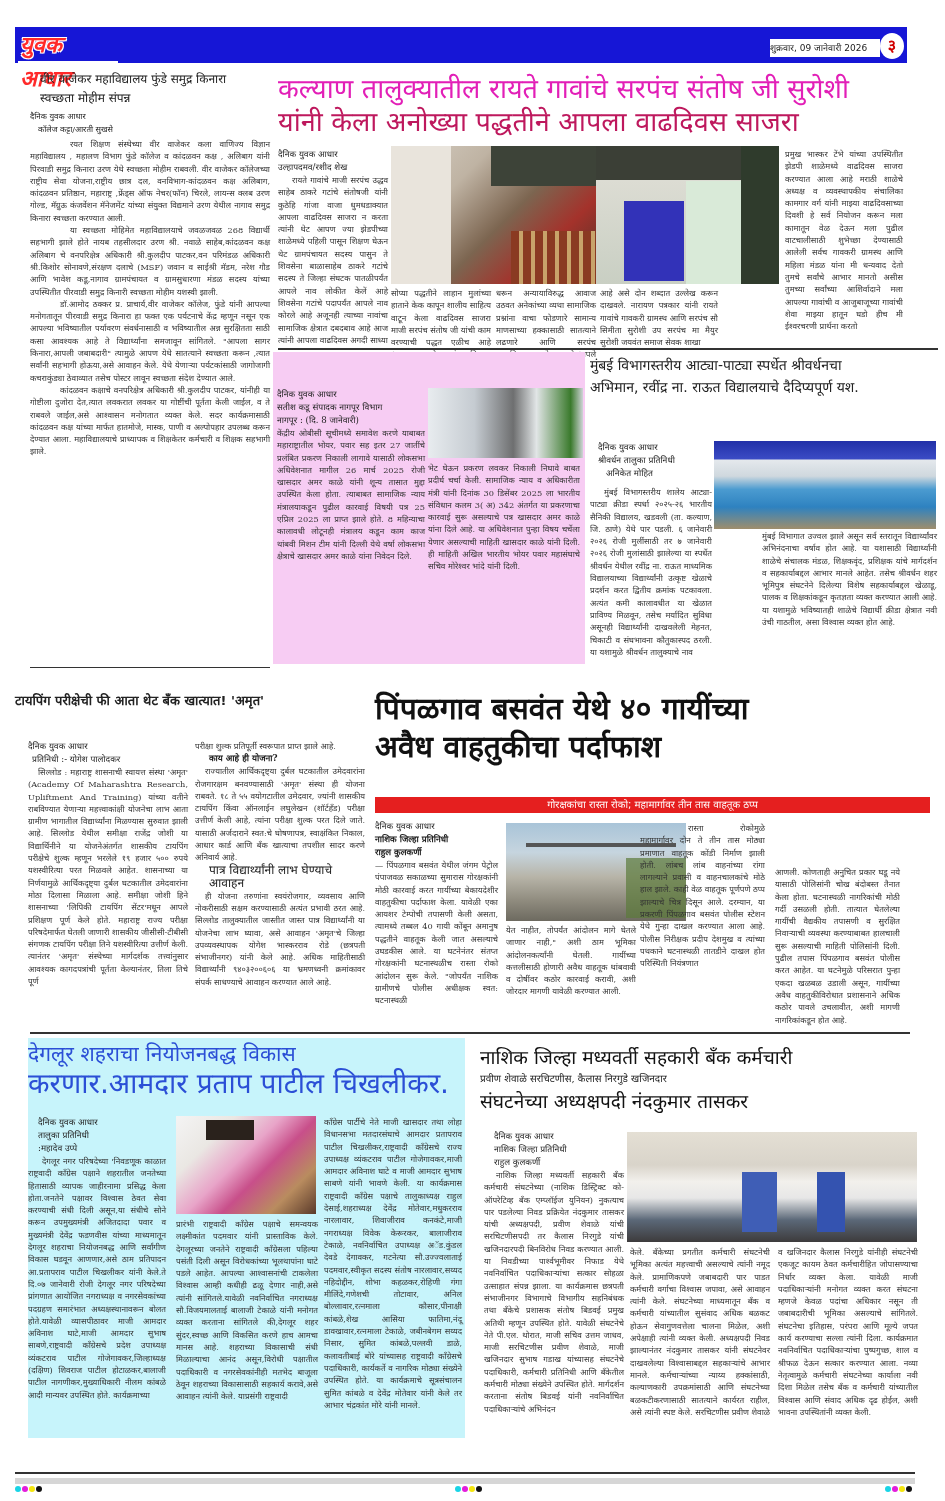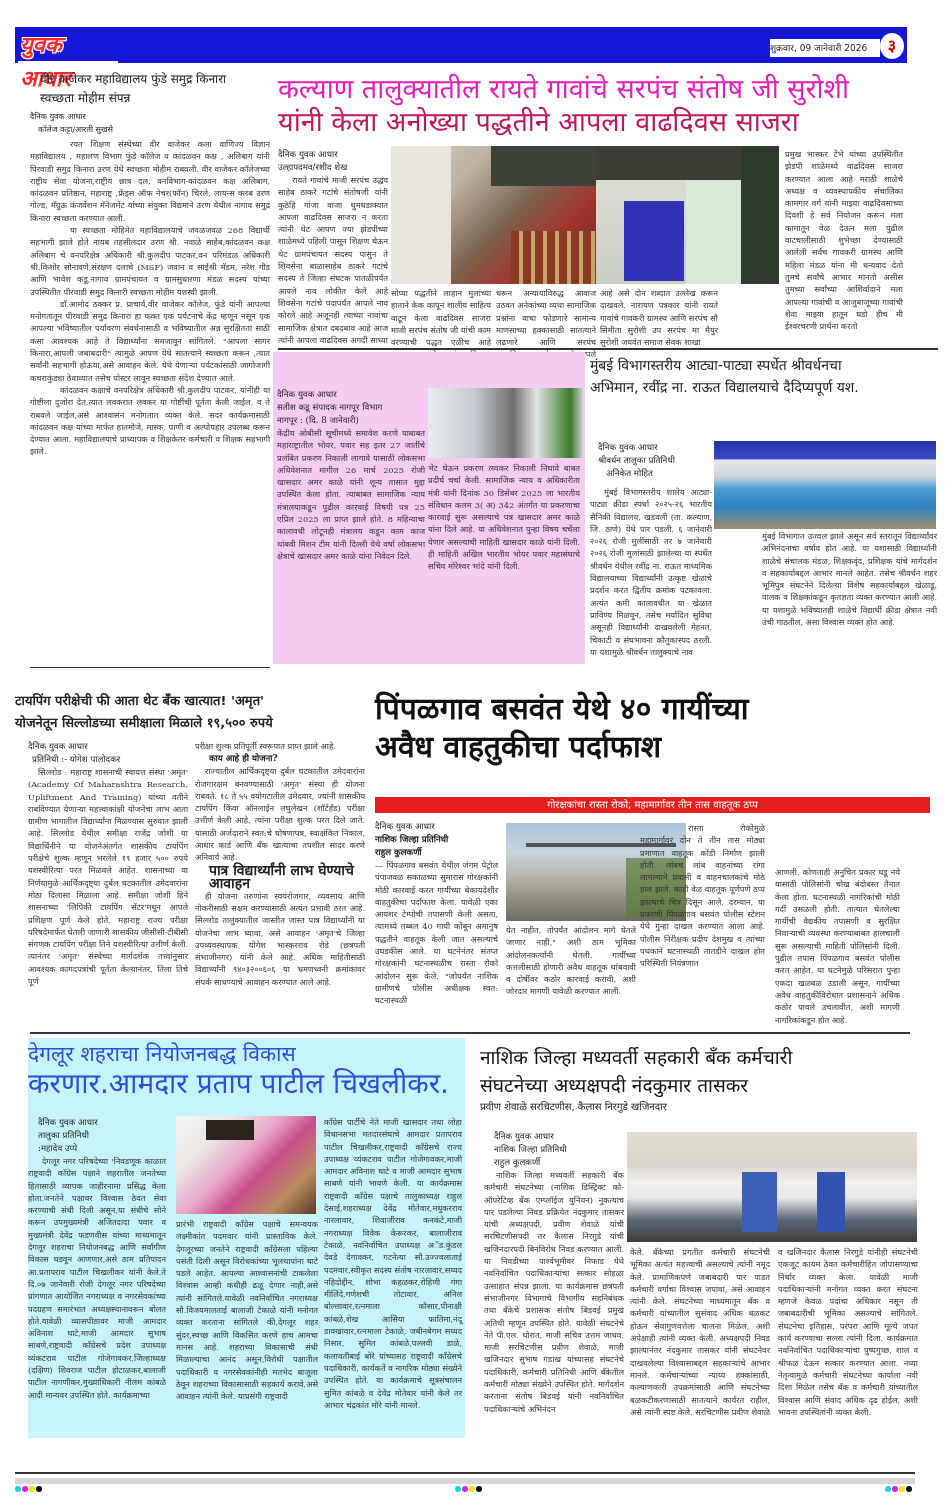--- a/index.html
+++ b/index.html
@@ -99,32 +99,31 @@
 <div class="abs photo" style="left:714px;top:441px;width:222px;height:88px;background:linear-gradient(180deg,#2230a8 0%,#3a4bc4 20%,#e4e8ec 22%,#cfd8de 40%,#4b9bd0 55%,#2e82c0 75%,#9f8e6c 100%)"></div>
 <div class="abs" style="left:590px;top:486px;width:167px">
   <div class="body" style="text-indent:14px;padding-right:45px">मुंबई विभागस्तरीय शालेय आट्या-पाट्या क्रीडा स्पर्धा २०२५-२६ भारतीय सैनिकी विद्यालय, खडवली (ता. कल्याण, जि. ठाणे) येथे पार पडली. ६ जानेवारी २०२६ रोजी मुलींसाठी तर ७ जानेवारी २०२६ रोजी मुलांसाठी झालेल्या या स्पर्धेत श्रीवर्धन येथील रवींद्र ना. राऊत माध्यमिक विद्यालयाच्या विद्यार्थ्यांनी उत्कृष्ट खेळाचे प्रदर्शन करत द्वितीय क्रमांक पटकावला. अत्यंत कमी कालावधीत या खेळात प्राविण्य मिळवून, तसेच मर्यादित सुविधा असूनही विद्यार्थ्यांनी दाखवलेली मेहनत, चिकाटी व संघभावना कौतुकास्पद ठरली. या यशामुळे श्रीवर्धन तालुक्याचे नाव</div>
 </div>
 <div class="abs" style="left:762px;top:530px;width:175px">
   <div class="body">मुंबई विभागात उज्वल झाले असून सर्व स्तरातून विद्यार्थ्यांवर अभिनंदनाचा वर्षाव होत आहे. या यशासाठी विद्यार्थ्यांनी शाळेचे संचालक मंडळ, शिक्षकवृंद, प्रशिक्षक यांचे मार्गदर्शन व सहकार्याबद्दल आभार मानले आहेत. तसेच श्रीवर्धन शहर भूमिपुत्र संघटनेने दिलेल्या विशेष सहकार्याबद्दल खेळाडू, पालक व शिक्षकांकडून कृतज्ञता व्यक्त करण्यात आली आहे. या यशामुळे भविष्यातही शाळेचे विद्यार्थी क्रीडा क्षेत्रात नवी उंची गाठतील, असा विश्वास व्यक्त होत आहे.</div>
 </div>
 
 <div class="abs" style="left:15px;top:690px;width:355px">
   <div class="hl" style="font-size:13px;line-height:22px">टायपिंग परीक्षेची फी आता थेट बँक खात्यात! 'अमृत'</div>
-  <div class="hl" style="font-size:13px;line-height:22px">योजनेतून सिल्लोडच्या समीक्षाला मिळाले १९,५०० रुपये</div>
 </div>
 <div class="abs" style="left:28px;top:740px;width:160px">
   <div class="by">दैनिक युवक आधार</div>
   <div class="by" style="padding-left:4px">प्रतिनिधी :- योगेश पालोदकर</div>
   <div class="body" style="text-indent:10px">सिल्लोड : महाराष्ट्र शासनाची स्वायत्त संस्था 'अमृत' (Academy Of Maharashtra Research, Upliftment And Training) यांच्या वतीने राबविण्यात येणाऱ्या महत्त्वाकांक्षी योजनेचा लाभ आता ग्रामीण भागातील विद्यार्थ्यांना मिळण्यास सुरुवात झाली आहे. सिल्लोड येथील समीक्षा राजेंद्र जोशी या विद्यार्थिनीने या योजनेअंतर्गत शासकीय टायपिंग परीक्षेचे शुल्क म्हणून भरलेले १९ हजार ५०० रुपये यशस्वीरित्या परत मिळवले आहेत. शासनाच्या या निर्णयामुळे आर्थिकदृष्ट्या दुर्बल घटकातील उमेदवारांना मोठा दिलासा मिळाला आहे. समीक्षा जोशी हिने शासनाच्या 'लिपिकी टायपिंग सेंटर'मधून आपले प्रशिक्षण पूर्ण केले होते. महाराष्ट्र राज्य परीक्षा परिषदेमार्फत घेतली जाणारी शासकीय जीसीसी-टीबीसी संगणक टायपिंग परीक्षा तिने यशस्वीरित्या उत्तीर्ण केली. त्यानंतर 'अमृत' संस्थेच्या मार्गदर्शक तत्त्वांनुसार आवश्यक कागदपत्रांची पूर्तता केल्यानंतर, तिला तिचे पूर्ण</div>
 </div>
 <div class="abs" style="left:195px;top:740px;width:170px">
   <div class="body">परीक्षा शुल्क प्रतिपूर्ती स्वरूपात प्राप्त झाले आहे.</div>
   <div class="by" style="font-weight:bold;padding-left:14px">काय आहे ही योजना?</div>
   <div class="body" style="text-indent:10px">राज्यातील आर्थिकदृष्ट्या दुर्बल घटकातील उमेदवारांना रोजगारक्षम बनवण्यासाठी 'अमृत' संस्था ही योजना राबवते. १८ ते ५५ वयोगटातील उमेदवार, ज्यांनी शासकीय टायपिंग किंवा ऑनलाईन लघुलेखन (शॉर्टहँड) परीक्षा उत्तीर्ण केली आहे, त्यांना परीक्षा शुल्क परत दिले जाते. यासाठी अर्जदाराने स्वत:चे घोषणापत्र, स्वाक्षंकित निकाल, आधार कार्ड आणि बँक खात्याचा तपशील सादर करणे अनिवार्य आहे.</div>
-  <div class="by" style="font-weight:bold;padding-left:14px;font-size:14px">पात्र विद्यार्थ्यांनी लाभ घेण्याचे आवाहन</div>
+  <div class="by" style="font-weight:normal;padding-left:14px;font-size:12px">पात्र विद्यार्थ्यांनी लाभ घेण्याचे आवाहन</div>
   <div class="body" style="text-indent:10px">ही योजना तरुणांना स्वयंरोजगार, व्यवसाय आणि नोकरीसाठी सक्षम करण्यासाठी अत्यंत प्रभावी ठरत आहे. सिल्लोड तालुक्यातील जास्तीत जास्त पात्र विद्यार्थ्यांनी या योजनेचा लाभ घ्यावा, असे आवाहन 'अमृत'चे जिल्हा उपव्यवस्थापक योगेश भास्करराव रोडे (छत्रपती संभाजीनगर) यांनी केले आहे. अधिक माहितीसाठी विद्यार्थ्यांनी ९४०३२००६०६ या भ्रमणध्वनी क्रमांकावर संपर्क साधण्याचे आवाहन करण्यात आले आहे.</div>
 </div>
 
 <div class="abs" style="left:375px;top:690px;width:565px">
   <div class="hl" style="font-size:30px;line-height:38px;color:#111">पिंपळगाव बसवंत येथे ४० गायींच्या</div>
   <div class="hl" style="font-size:30px;line-height:38px;color:#111">अवैध वाहतुकीचा पर्दाफाश</div>
 </div>
 <div class="abs red-strip" style="left:375px;top:797px;width:555px;height:16px">गोरक्षकांचा रास्ता रोको; महामार्गावर तीन तास वाहतूक ठप्प</div>
 <div class="abs" style="left:375px;top:820px;width:123px">
   <div class="by">दैनिक युवक आधार</div>
@@ -162,22 +161,22 @@
   <div style="position:absolute;left:148px;top:180px;width:142px">
     <div class="body">प्रारंभी राष्ट्रवादी काँग्रेस पक्षाचे समन्वयक लक्ष्मीकांत पदमवार यांनी प्रास्ताविक केले. देगलूरच्या जनतेने राष्ट्रवादी काँग्रेसला पहिल्या पसंती दिली असून विरोधकांच्या भूलथापांना घाटे पडले आहेत. आपल्या आश्वासनांची टाकलेला विश्वास आम्ही कधीही ढळू देणार नाही,असे त्यांनी सांगितले.यावेळी नवनिर्वाचित नगराध्यक्ष सौ.विजयमालताई बालाजी टेकाळे यांनी मनोगत व्यक्त करताना सांगितले की,देगलूर शहर सुंदर,स्वच्छ आणि विकसित करणे हाच आमचा मानस आहे. शहराच्या विकासाची संधी मिळाल्याचा आनंद असून,विरोधी पक्षातील पदाधिकारी व नगरसेवकांनीही मतभेद बाजूला ठेवून शहराच्या विकासासाठी सहकार्य करावे,असे आवाहन त्यांनी केले. याप्रसंगी राष्ट्रवादी</div>
   </div>
   <div style="position:absolute;left:296px;top:78px;width:138px">
     <div class="body">काँग्रेस पार्टीचे नेते माजी खासदार तथा लोहा विधानसभा मतदारसंघाचे आमदार प्रतापराव पाटील चिखलीकर,राष्ट्रवादी काँग्रेसचे राज्य उपाध्यक्ष व्यंकटराव पाटील गोजेगावकर,माजी आमदार अविनाश घाटे व माजी आमदार सुभाष साबणे यांनी भावणे केली. या कार्यक्रमास राष्ट्रवादी काँग्रेस पक्षाचे तालुकाध्यक्ष राहुल देसाई,शहराध्यक्ष देवेंद्र मोतेवार,मधुकरराव नारलावार, शिवाजीराव कनकंटे,माजी नगराध्यक्ष विवेक केरूरकर, बालाजीराव टेकाळे, नवनिर्वाचित उपाध्यक्ष अॅड.कुंडल देवडे देगावकर, गटनेत्या सौ.उज्ज्वलाताई पदमवार,स्वीकृत सदस्य संतोष नारलावार,सय्यद नहिदोद्दीन, शोभा कहळकर,रोहिणी गंगा मीलिंदे,गणेशची तोटावार, अनिल बोल्लावार,रत्नमाला कौसार,पीनाक्षी कांबळे,शेख आसिया फातिमा,नंदू डावखावार,रत्नमाला टेकाळे, जबीनबेगम सय्यद निसार, सुमित कांबळे,पल्लवी डाळे, कलावतीबाई बोरे यांच्यासह राष्ट्रवादी काँग्रेसचे पदाधिकारी, कार्यकर्ते व नागरिक मोठ्या संख्येने उपस्थित होते. या कार्यक्रमाचे सूत्रसंचालन सुमित कांबळे व देवेंद्र मोतेवार यांनी केले तर आभार चंद्रकांत मोरे यांनी मानले.</div>
   </div>
 </div>
 
 <div class="abs" style="left:480px;top:1043px;width:460px">
   <div class="hl" style="font-size:19px;line-height:28px;font-weight:normal;color:#111">नाशिक जिल्हा मध्यवर्ती सहकारी बँक कर्मचारी</div>
+  <div class="hl" style="font-size:10px;line-height:16px;font-weight:normal;font-family:'DejaVu Serif',serif">प्रवीण शेवाळे सरचिटणीस, कैलास निरगुडे खजिनदार</div>
   <div class="hl" style="font-size:19px;line-height:28px;font-weight:normal;color:#111">संघटनेच्या अध्यक्षपदी नंदकुमार तासकर</div>
-  <div class="hl" style="font-size:10px;line-height:16px;font-weight:normal;font-family:'DejaVu Serif',serif">प्रवीण शेवाळे सरचिटणीस, कैलास निरगुडे खजिनदार</div>
 </div>
 <div class="abs" style="left:484px;top:1130px;width:140px">
   <div class="by" style="padding-left:10px">दैनिक युवक आधार</div>
   <div class="by" style="padding-left:10px">नाशिक जिल्हा प्रतिनिधी</div>
   <div class="by" style="padding-left:10px">राहुल कुलकर्णी</div>
   <div class="body" style="text-indent:12px">नाशिक जिल्हा मध्यवर्ती सहकारी बँक कर्मचारी संघटनेच्या (नाशिक डिस्ट्रिक्ट को-ऑपरेटिव्ह बँक एम्प्लॉईज युनियन) नुकत्याच पार पडलेल्या निवड प्रक्रियेत नंदकुमार तासकर यांची अध्यक्षपदी, प्रवीण शेवाळे यांची सरचिटणीसपदी तर कैलास निरगुडे यांची खजिनदारपदी बिनविरोध निवड करण्यात आली. या निवडीच्या पार्श्वभूमीवर निफाड येथे नवनिर्वाचित पदाधिकाऱ्यांचा सत्कार सोहळा उत्साहात संपन्न झाला. या कार्यक्रमास छत्रपती संभाजीनगर विभागाचे विभागीय सहनिबंधक तथा बँकेचे प्रशासक संतोष बिडवई प्रमुख अतिथी म्हणून उपस्थित होते. यावेळी संघटनेचे नेते पी.एल. थोरात, माजी सचिव उत्तम जाधव, माजी सरचिटणीस प्रवीण शेवाळे, माजी खजिनदार सुभाष गडाख यांच्यासह संघटनेचे पदाधिकारी, कर्मचारी प्रतिनिधी आणि बँकेतील कर्मचारी मोठ्या संख्येने उपस्थित होते. मार्गदर्शन करताना संतोष बिडवई यांनी नवनिर्वाचित पदाधिकाऱ्यांचे अभिनंदन</div>
 </div>
 <div class="abs photo" style="left:627px;top:1132px;width:290px;height:110px;background:linear-gradient(180deg,#e4dfd4 0%,#d9d4ca 30%,#f2f0ec 45%,#e7e7e7 60%,#5b6878 80%,#3d3b3c 100%)">
   <div style="position:absolute;left:115px;top:40px;width:35px;height:60px;background:#3f5eb6"></div>
   <div style="position:absolute;left:190px;top:40px;width:28px;height:60px;background:#3453b0"></div>

